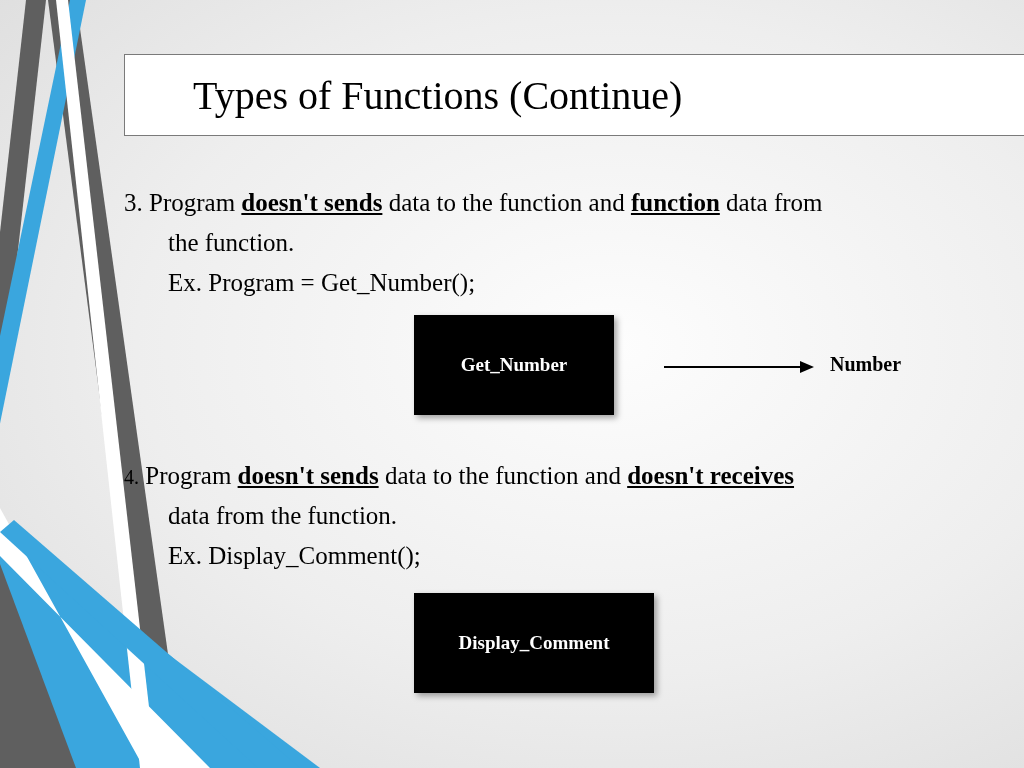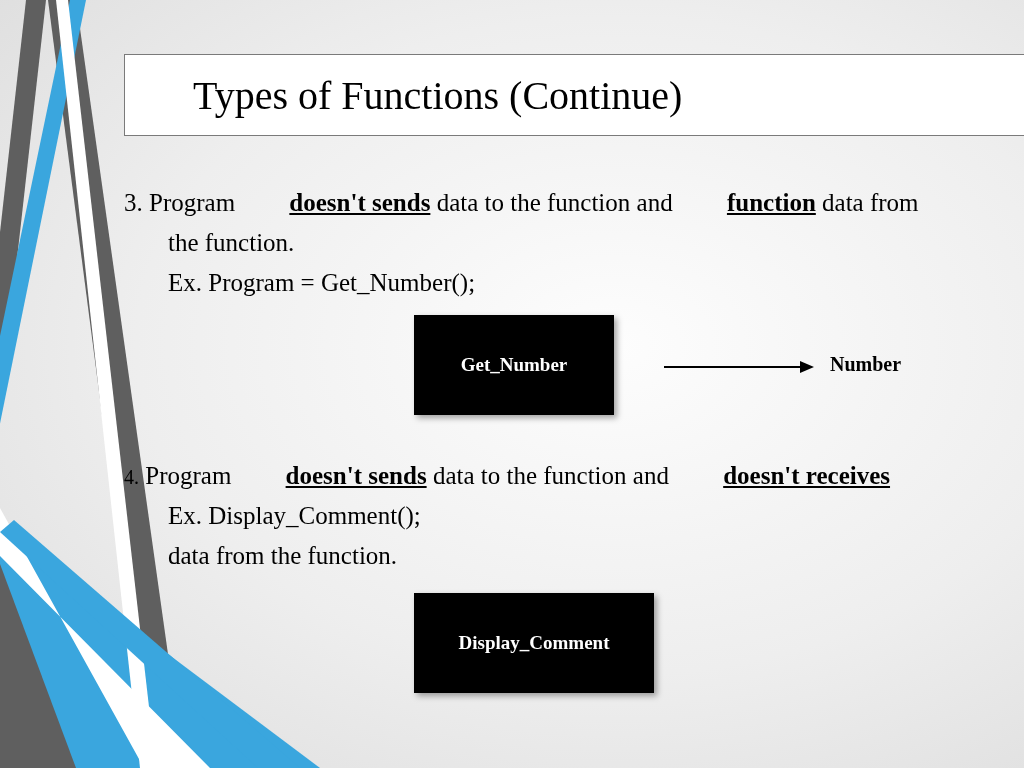--- a/index.html
+++ b/index.html
@@ -30,21 +30,21 @@
     position: absolute;
     top: 186px;
     left: 124px;
     width: 860px;
     color: #000;
     font-size: 25px;
     line-height: 1.35;
   }
   .para { margin-bottom: 6px; }
   .indent { padding-left: 44px; }
-  .u { text-decoration: underline; margin-left: 48px; }
+  .u { text-decoration: underline; }
   .b { font-weight: 700; }
   .num4 { font-size: 20px; }
   .diagram-row {
     position: relative;
     height: 120px;
     margin-top: 16px;
     margin-bottom: 24px;
   }
   .blackbox {
     position: absolute;
@@ -122,21 +122,21 @@
           <line x1="0" y1="6" x2="136" y2="6" stroke="#000" stroke-width="2"></line>
           <polygon points="136,0 150,6 136,12" fill="#000"></polygon>
         </svg>
       </div>
       <div class="out-label">Number</div>
     </div>
 
     <div class="para">
       <span class="num4">4.</span><span> Program </span><span class="u b">doesn't sends</span><span> data to the function and </span><span class="u b">doesn't receives</span>
     </div>
+    <div class="para indent">data from the function.</div>
     <div class="para indent">Ex. Display_Comment();</div>
-    <div class="para indent">data from the function.</div>
 
     <div class="diagram-row2">
       <div class="blackbox box2">Display_Comment</div>
     </div>
 
   </div>
 </div>
 
 </body></html>

